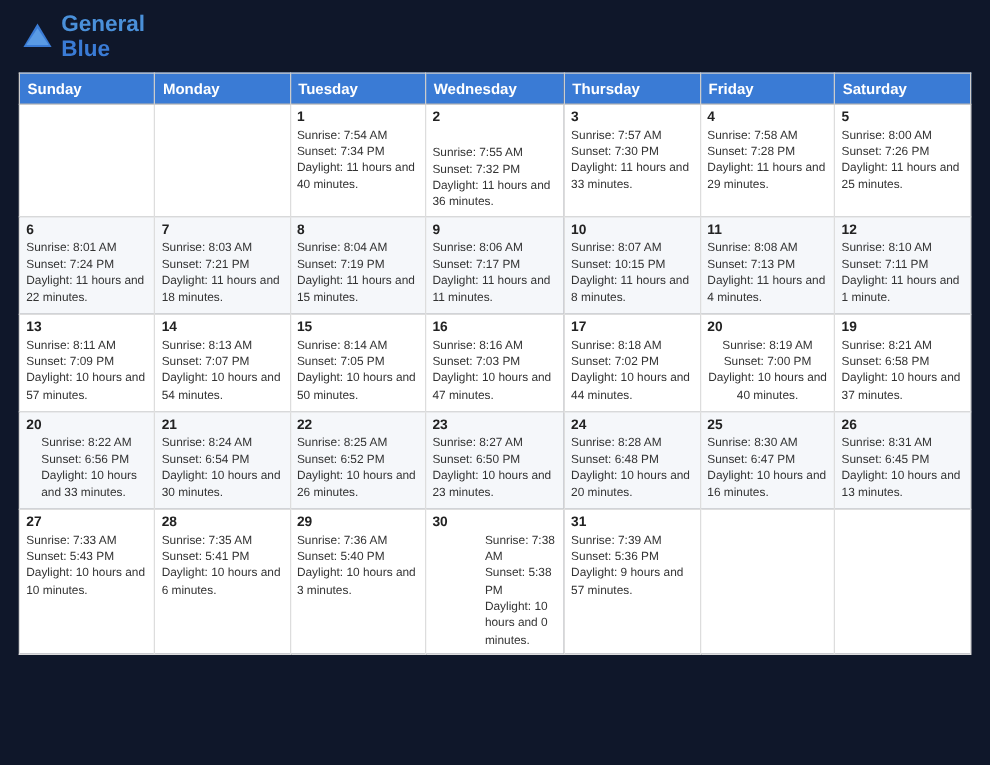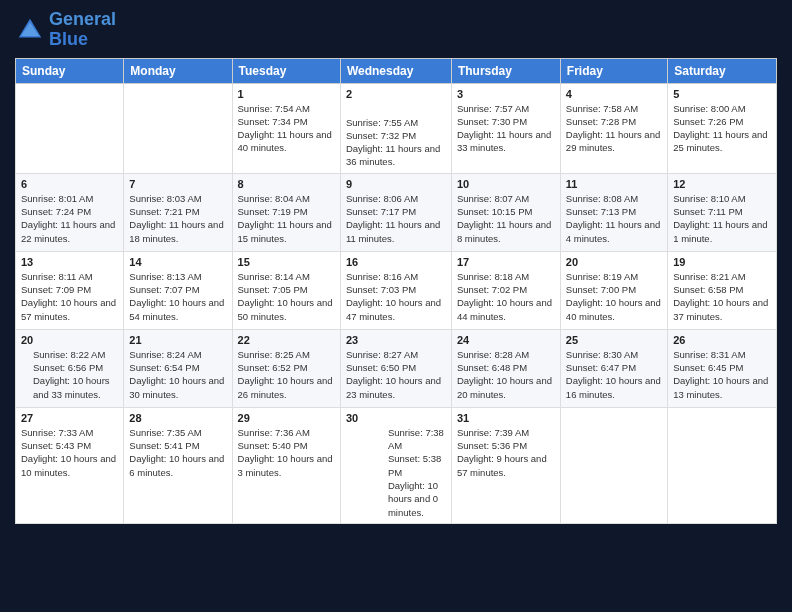--- a/index.html
+++ b/index.html
@@ -231,21 +231,21 @@
 Daylight: 10 hours and 47 minutes.</div>
           </td>
           <td>
             <span class="day-num">17</span>
             <div class="day-info" style="white-space: pre-line;">Sunrise: 8:18 AM
 Sunset: 7:02 PM
 Daylight: 10 hours and 44 minutes.</div>
           </td>
           <td>
             <span class="day-num">20</span>
-            <div class="day-info" style="white-space: pre-line;">Sunrise: 8:19 AM
+            <div class="day-info" style="white-space: pre-line; text-align: center;">Sunrise: 8:19 AM
 Sunset: 7:00 PM
 Daylight: 10 hours and 40 minutes.</div>
           </td>
           <td>
             <span class="day-num">19</span>
             <div class="day-info" style="white-space: pre-line;">Sunrise: 8:21 AM
 Sunset: 6:58 PM
 Daylight: 10 hours and 37 minutes.</div>
           </td>
         </tr>

